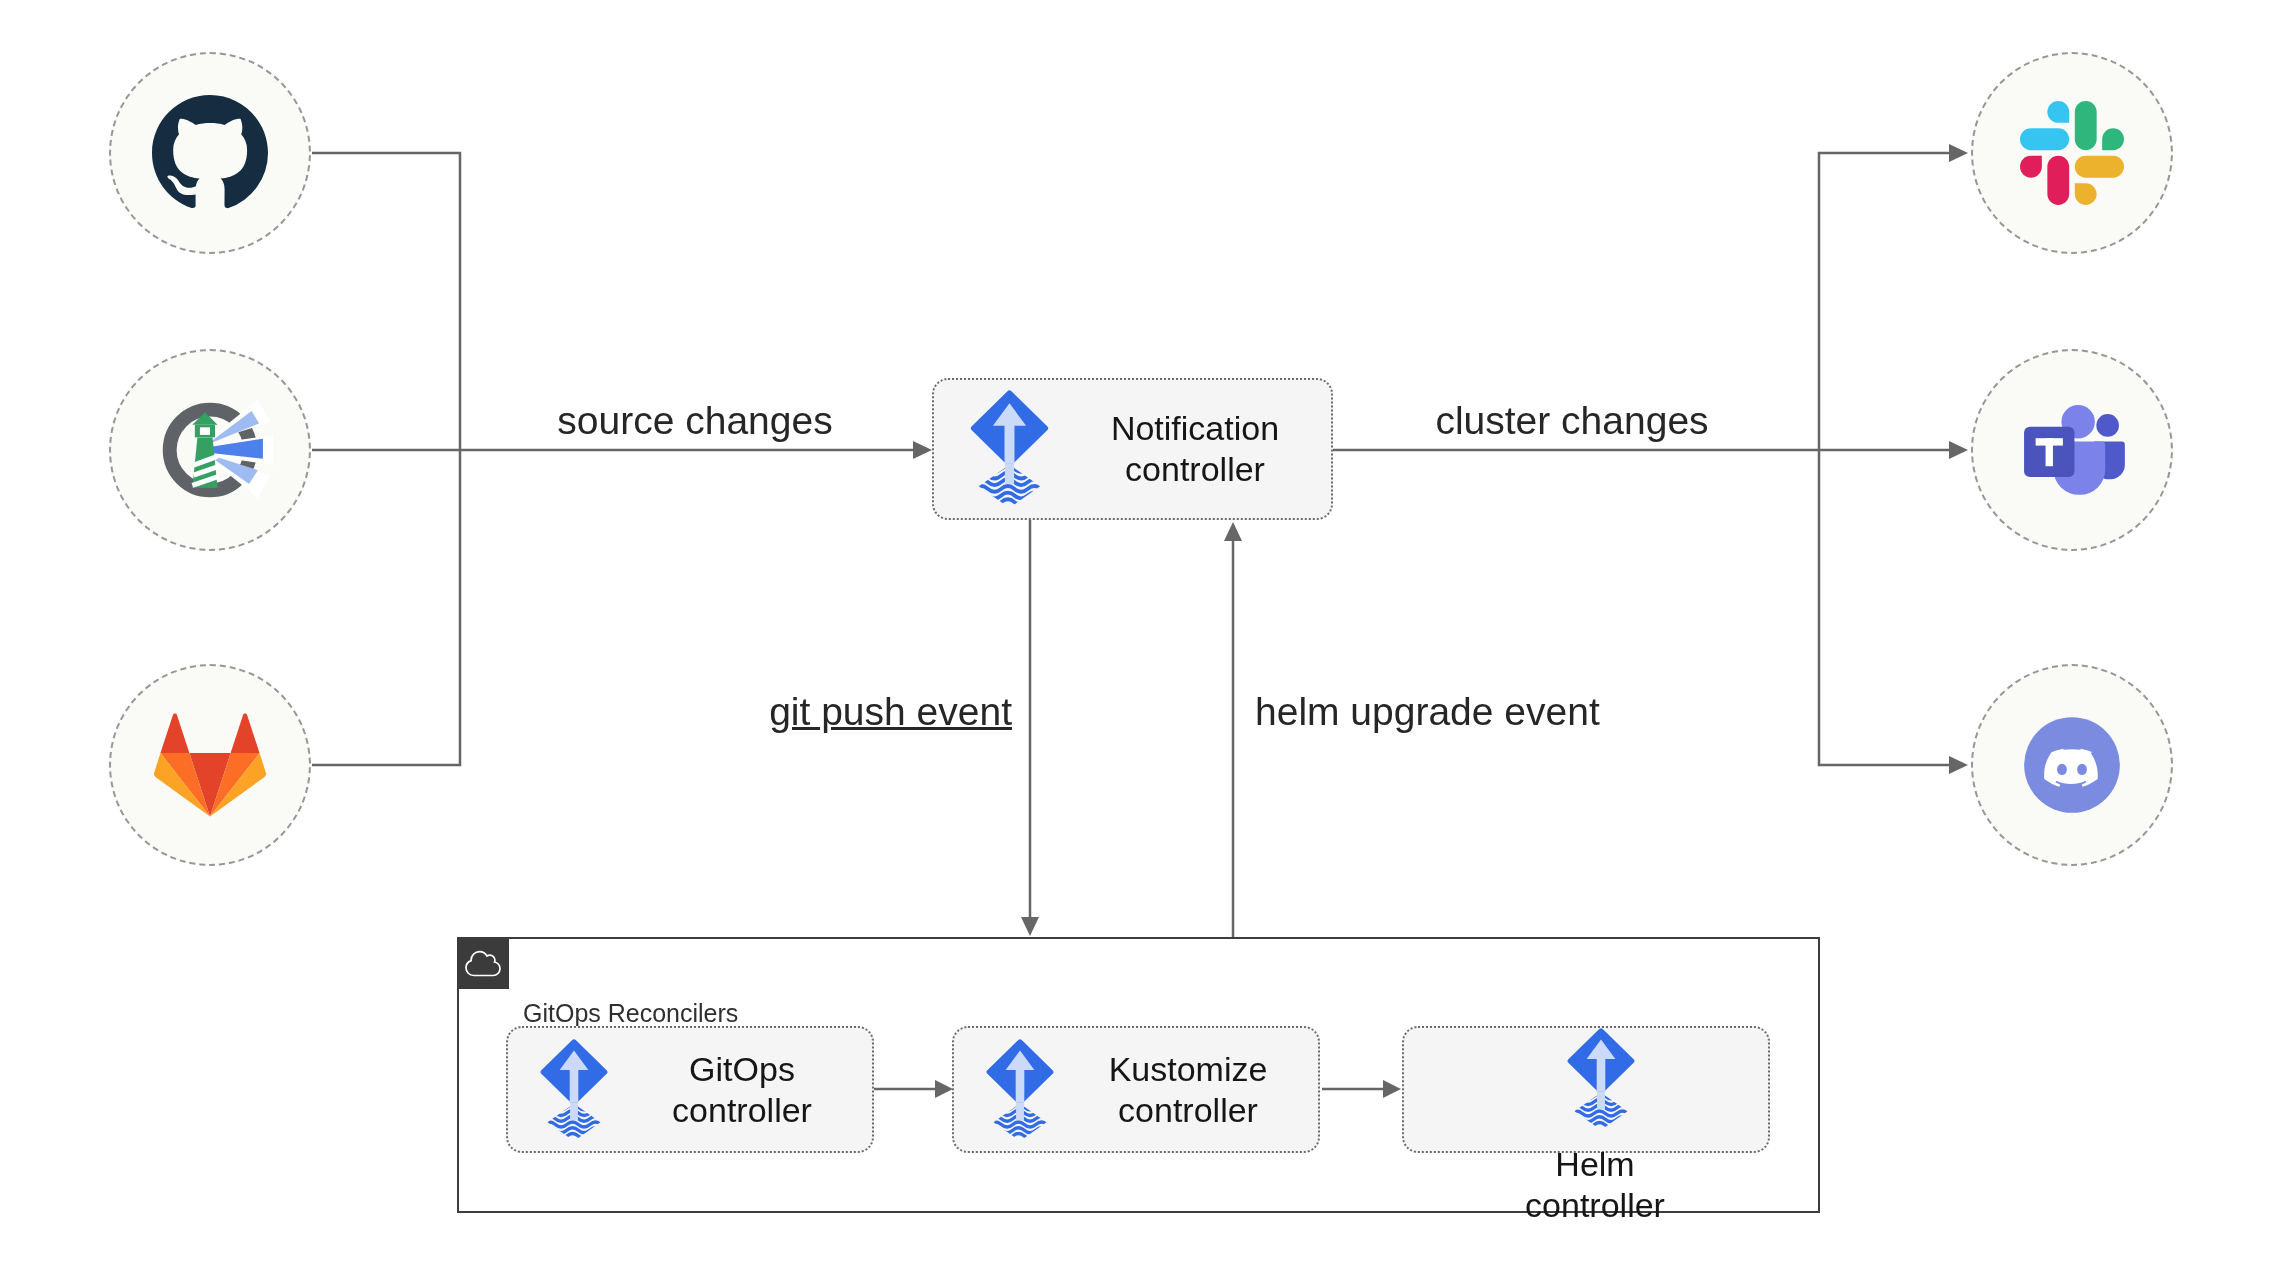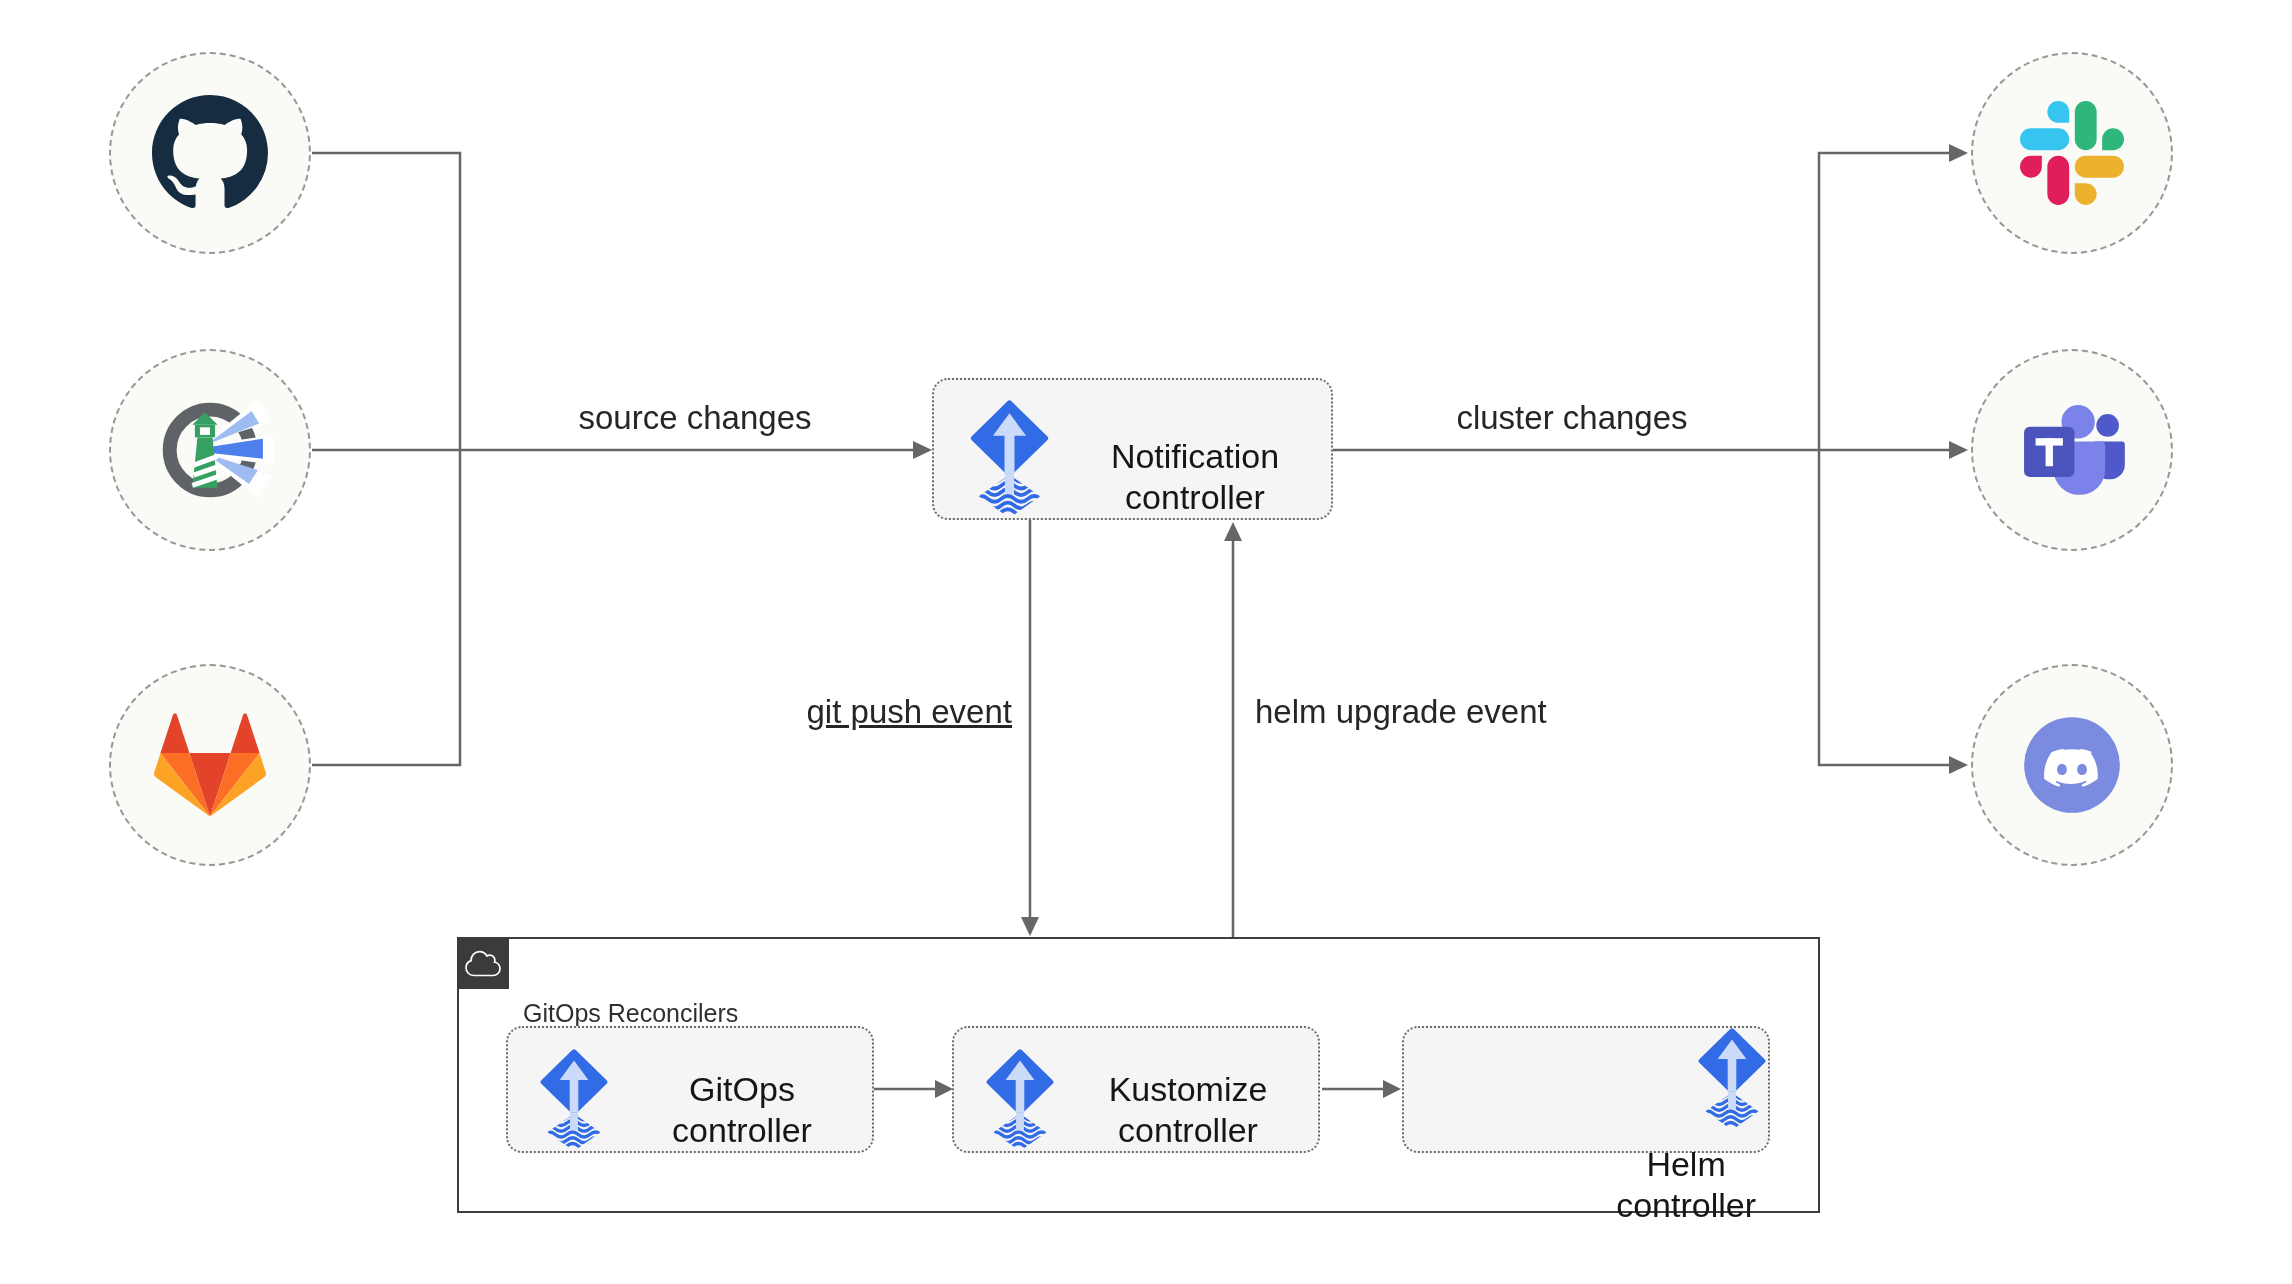--- a/index.html
+++ b/index.html
@@ -3,31 +3,31 @@
 <meta charset="utf-8">
 <style>
   html,body{margin:0;padding:0;background:#ffffff;}
   #canvas{position:relative;width:2292px;height:1284px;background:#ffffff;
           font-family:"Liberation Sans","DejaVu Sans",sans-serif;overflow:hidden;}
   #connectors{position:absolute;left:0;top:0;}
   .ep{position:absolute;width:202px;height:202px;box-sizing:border-box;
       border:2px dashed #979797;border-radius:50%;background:#fafaf7;
       display:flex;align-items:center;justify-content:center;}
   .node{position:absolute;background:#f5f5f5;border:2px dotted #6b6b6b;border-radius:16px;
-        display:flex;align-items:flex-end;box-sizing:border-box;}
+        display:flex;align-items:center;box-sizing:border-box;}
   .node-label{flex:1;text-align:center;font-size:34px;line-height:41px;color:#161616;
               white-space:pre-line;padding-right:12px;}
   #notif{left:932px;top:378px;width:401px;height:142px;padding-left:34px;gap:20px;}
   .smallnode{top:1026px;width:368px;height:127px;padding-left:30px;gap:14px;}
   #src{left:506px;} #kus{left:952px;} #helm{left:1402px;flex-direction:column;}
   #group{position:absolute;left:457px;top:937px;width:1363px;height:276px;
          border:2px solid #3d3d3d;box-sizing:border-box;background:transparent;}
   #badge{position:absolute;left:-2px;top:-2px;width:52px;height:52px;}
   #group-title{position:absolute;left:64px;top:12px;font-size:25px;color:#2f2f2f;white-space:nowrap;margin-top:48px;}
-  .edge-label{position:absolute;font-size:33px;color:#262626;white-space:nowrap;}
+  .edge-label{position:absolute;font-size:39px;color:#262626;white-space:nowrap;}
   #lbl-source{left:695px;top:399px;transform:translateX(-50%);}
   #lbl-cluster{left:1572px;top:399px;transform:translateX(-50%);}
   #lbl-git{left:1012px;top:712px;transform:translate(-100%,-50%);text-decoration:underline;}
   #lbl-helm{left:1255px;top:712px;transform:translateY(-50%);}
   svg{display:block;}
 </style>
 </head>
 <body>
 
 <div id="canvas">

